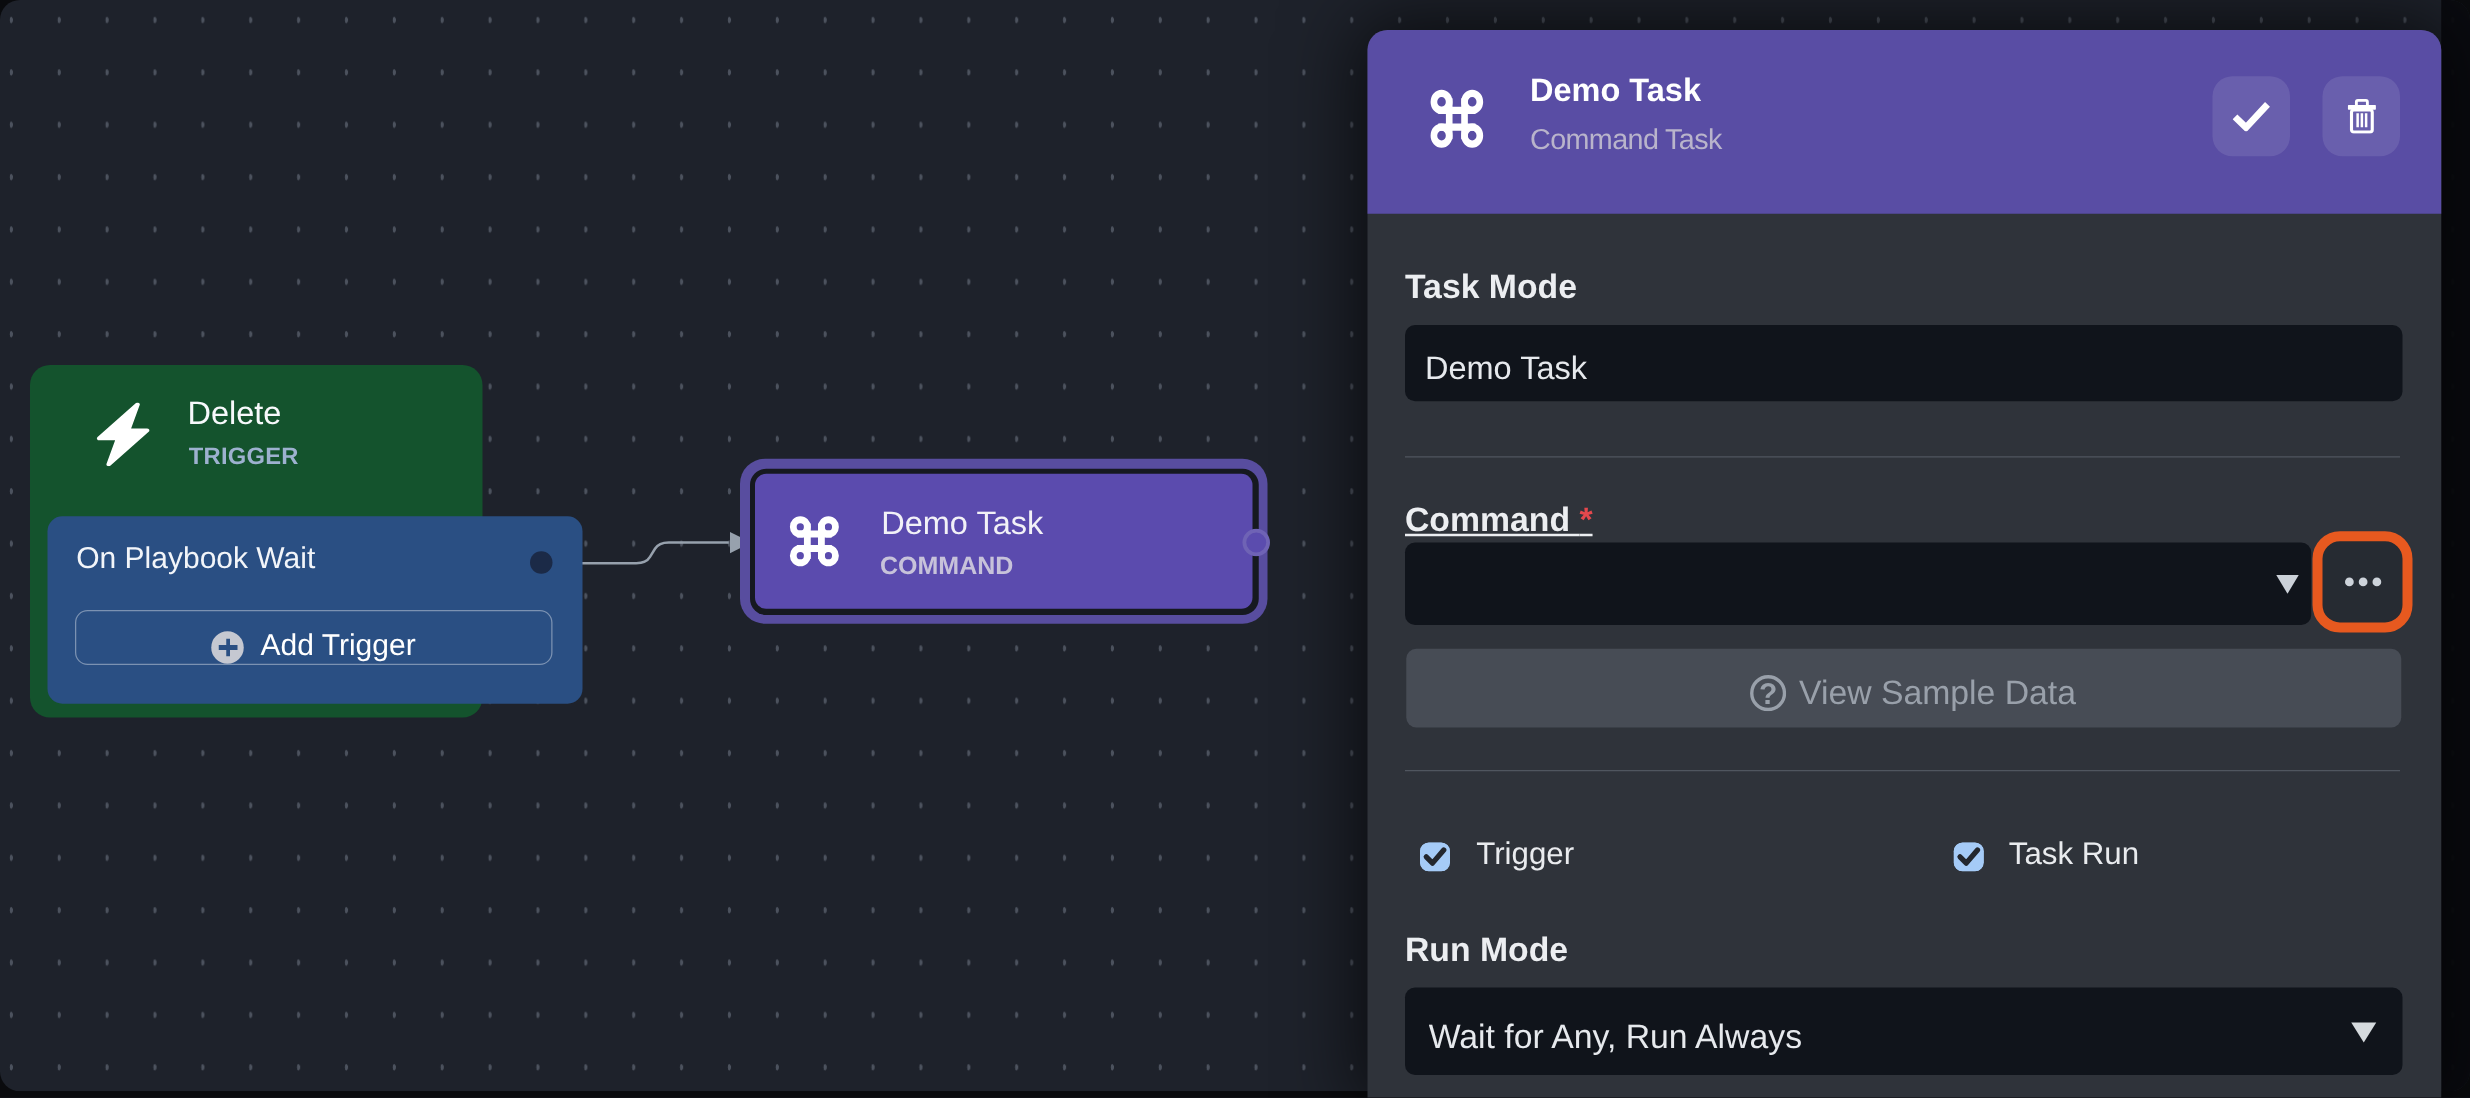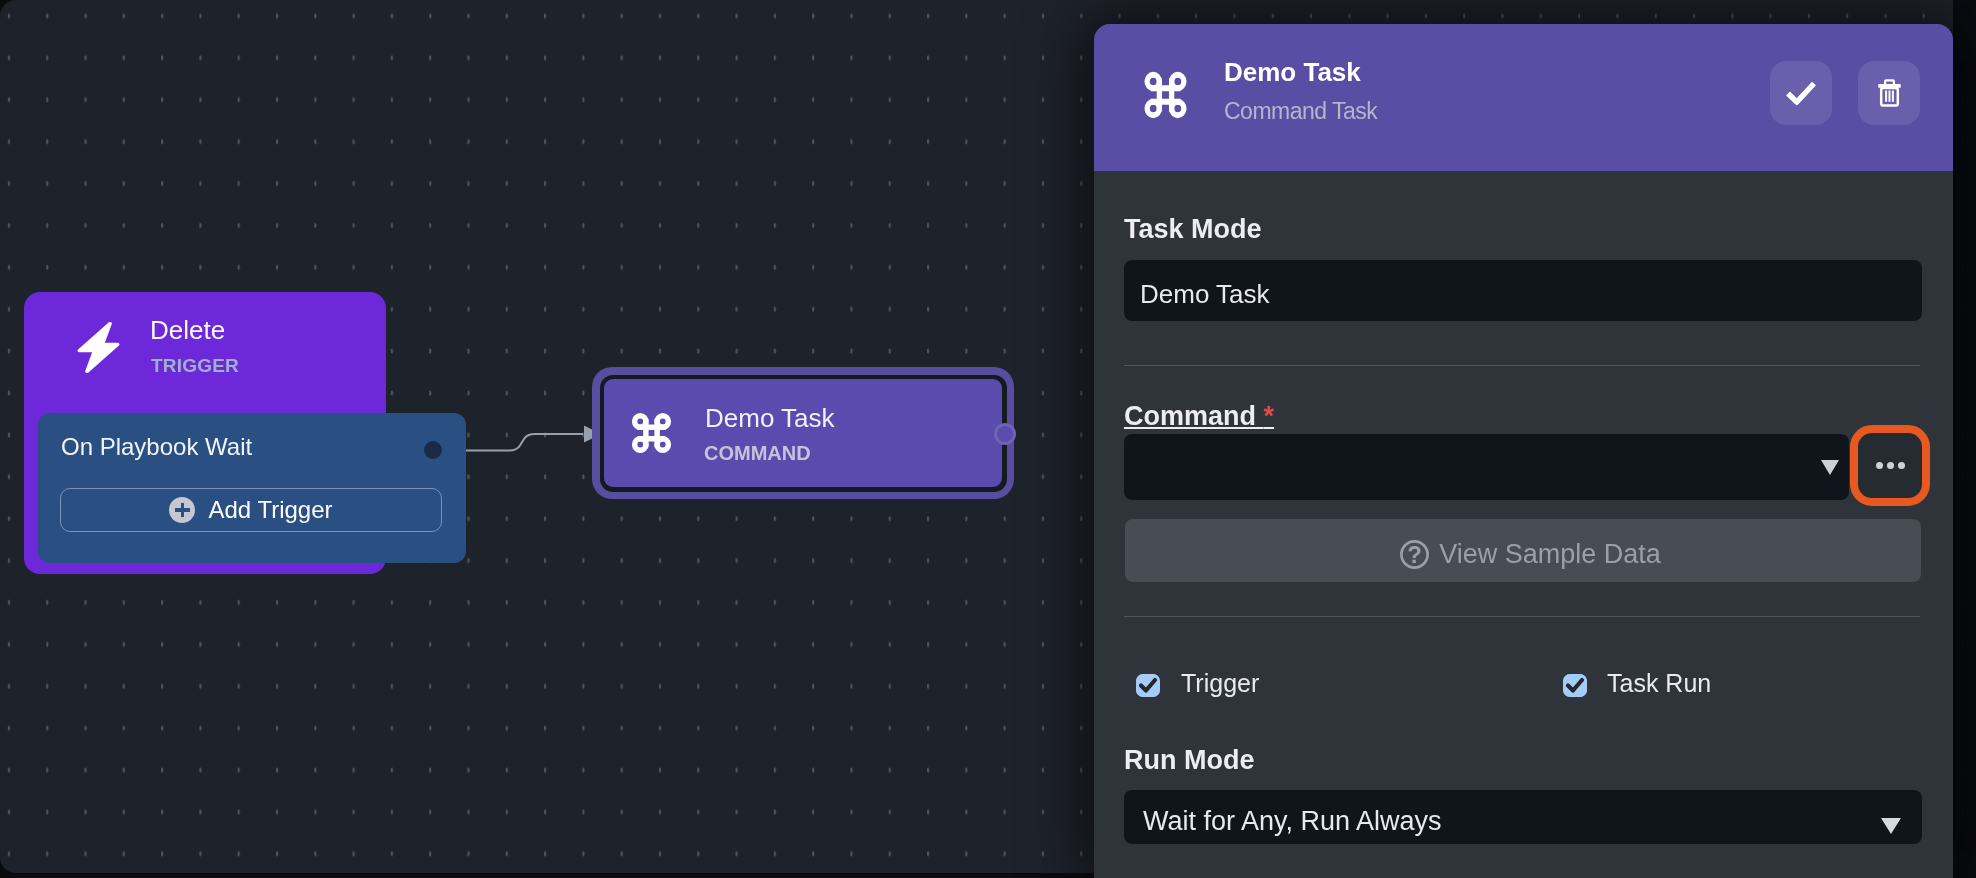--- a/index.html
+++ b/index.html
@@ -10,33 +10,33 @@
   .canvas { position:absolute; left:0; top:0; width:1976px; height:873px;
     background-color:#1e222b; border-radius:16px;
     background-image: radial-gradient(ellipse 1.5px 3px at 9px 16px, rgba(118,126,140,0.52) 0 68%, rgba(118,126,140,0) 100%);
     background-size: 38.3px 41.9px; }
 
   
   svg.wire { position:absolute; left:0; top:0; }
 
   
   .trigger { position:absolute; left:24px; top:292px; width:362px; height:282px;
-    background:#6d28d9; border-radius:16px; }
+    background:#14532d; border-radius:16px; }
   .bolt { position:absolute; left:44px; top:30px; }
   .t-title { position:absolute; left:126px; top:23px; font-size:26px; color:#f7f9fb; }
   .t-sub { position:absolute; left:127px; top:63px; font-size:19px; font-weight:bold;
     color:#9db1cf; letter-spacing:0.2px; }
   .t-inner { position:absolute; left:14px; top:121px; width:428px; height:150px;
     background:#2a4f83; border-radius:12px; }
   .t-row { position:absolute; left:23px; top:20px; font-size:24px; color:#f2f5f9; }
   .t-port { position:absolute; left:386px; top:28px; width:18px; height:18px;
     border-radius:50%; background:#1b2a47; }
   .t-btn { position:absolute; left:22px; top:75px; width:382px; height:44px;
     border:1.3px solid rgba(255,255,255,0.38); border-radius:10px;
-    display:flex; align-items:center; justify-content:center; gap:13px;
+    display:flex; align-items:flex-end; justify-content:center; gap:13px;
     font-size:24px; color:#ffffff; }
   .plus { width:26px; height:26px; border-radius:50%; background:#c5c8d1; position:relative; }
   .plus::before, .plus::after { content:""; position:absolute; background:#2a4f83; }
   .plus::before { left:5.7px; top:11.3px; width:14.6px; height:3.5px; }
   .plus::after  { left:11.3px; top:5.7px; width:3.5px; height:14.6px; }
 
   
   .tno { position:absolute; left:592px; top:367px; width:422px; height:132px;
     background:#584d9f; border-radius:20px; padding:7.5px; }
   .tnm { width:100%; height:100%; background:#161920; border-radius:13px; padding:4.5px; }
@@ -180,15 +180,15 @@
     <path d="M5 11.5 L10 16.5 L19 6" fill="none" stroke="#23272e" stroke-width="4.2" stroke-linecap="round" stroke-linejoin="round"></path>
   </svg>
   <div class="cblabel" style="left:87px; top:645px;">Trigger</div>
   <svg class="cb" style="left:469px; top:650px;" width="24" height="23" viewBox="0 0 24 23">
     <rect x="0" y="0" width="24" height="23" rx="7" fill="#a5cbf7"></rect>
     <path d="M5 11.5 L10 16.5 L19 6" fill="none" stroke="#23272e" stroke-width="4.2" stroke-linecap="round" stroke-linejoin="round"></path>
   </svg>
   <div class="cblabel" style="left:513px; top:645px;">Task Run</div>
 
   <div class="plabel" style="left:30px; top:721px;">Run Mode</div>
-  <div class="pinput" style="left:30px; top:766px; width:798px; height:54px; font-size:27px; padding-left:19px;">Wait for Any, Run Always</div>
+  <div class="pinput" style="left:30px; top:766px; width:798px; height:70px; font-size:27px; padding-left:19px;">Wait for Any, Run Always</div>
   <div class="caret big" style="left:787px; top:794px;"></div>
 </div>
 
 </body></html>

